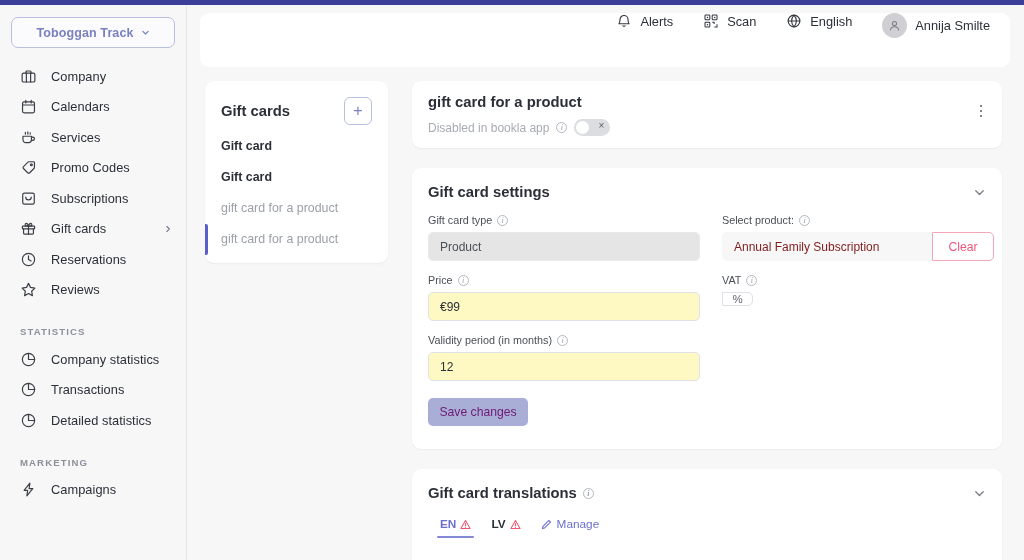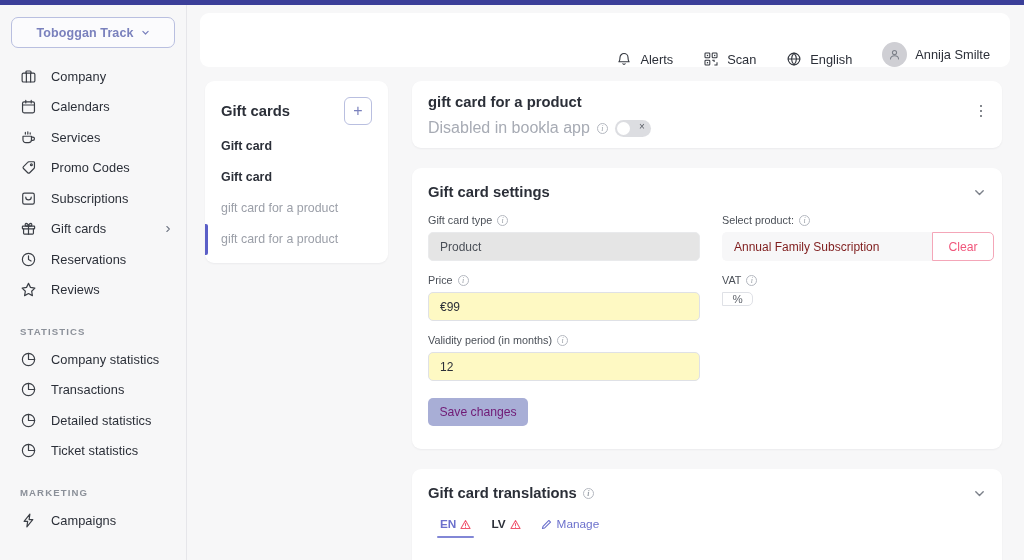--- a/index.html
+++ b/index.html
@@ -58,21 +58,21 @@
   .nav-section {
     font-size: 9.6px; font-weight: 700; letter-spacing: 1.1px;
     color: #8b9099; padding: 0 20px; margin-top: 21px; margin-bottom: 7px;
     text-transform: uppercase;
   }
 
   
   .topbar {
     position: absolute; top: 13px; left: 200px; width: 810px; height: 54px;
     background: #ffffff; border-radius: 9px;
-    display: flex; align-items: flex-end; justify-content: flex-end;
+    display: flex; align-items: flex-start; justify-content: flex-end;
     padding-right: 20px; gap: 30px;
   }
   .tb-item { display: flex; align-items: center; gap: 8px; cursor: pointer; }
   .tb-item .tico { width: 16px; height: 16px; color: #33373f; }
   .tb-item .tico svg { display: block; }
   .tb-label { font-size: 12.8px; color: #2b2f38; white-space: nowrap; }
   .avatar {
     width: 25px; height: 25px; border-radius: 50%;
     background: #cfcfd4; display: flex; align-items: center; justify-content: center;
     color: #7c8089;
@@ -115,21 +115,21 @@
   }
   #panel-header { top: 81px; height: 67px; }
   #panel-settings { top: 168px; height: 281px; }
   #panel-translations { top: 469px; height: 110px; }
 
   .ph-title { position: absolute; left: 16px; top: 13px; font-size: 14.8px; font-weight: 700; }
   .ph-sub {
     position: absolute; left: 16px; top: 38px;
     display: flex; align-items: center; gap: 7px;
   }
-  .ph-sub-text { font-size: 16px; color: #a7abb4; }
+  .ph-sub-text { font-size: 12px; color: #a7abb4; }
   .info-i {
     width: 11px; height: 11px; border-radius: 50%;
     border: 1px solid #b4b8c0; color: #9aa0a8;
     font-size: 8px; line-height: 9px; text-align: center;
     display: inline-block; font-family: "Liberation Serif", serif; font-style: italic;
   }
   .toggle {
     width: 36px; height: 17px; border-radius: 9px; background: #dcdde1;
     position: relative; cursor: pointer; display: inline-block;
   }
@@ -344,29 +344,20 @@
       <div class="nav-item">
         <span class="ico">
           <svg viewBox="0 0 20 20" fill="none" stroke="#3b3f46" stroke-width="1.4" stroke-linecap="round" stroke-linejoin="round">
               <circle cx="10" cy="10" r="7.2"></circle>
               <path d="M10 2.8V10h7.2"></path>
             </svg>
         </span>
         <span class="nav-label">Detailed statistics</span>
       </div>
 
-      <div class="nav-item">
-        <span class="ico">
-          <svg viewBox="0 0 20 20" fill="none" stroke="#3b3f46" stroke-width="1.4" stroke-linecap="round" stroke-linejoin="round">
-              <circle cx="10" cy="10" r="7.2"></circle>
-              <path d="M10 2.8V10h7.2"></path>
-            </svg>
-        </span>
-        <span class="nav-label">Ticket statistics</span>
-      </div>
 
       <div class="nav-section">MARKETING</div>
 
       <div class="nav-item">
         <span class="ico">
           <svg viewBox="0 0 20 20" fill="none" stroke="#3b3f46" stroke-width="1.4" stroke-linecap="round" stroke-linejoin="round">
               <path d="M11.6 2.6L4.8 11h4.2l-.9 6.4 6.9-8.5h-4.3z"></path>
             </svg>
         </span>
         <span class="nav-label">Campaigns</span>

